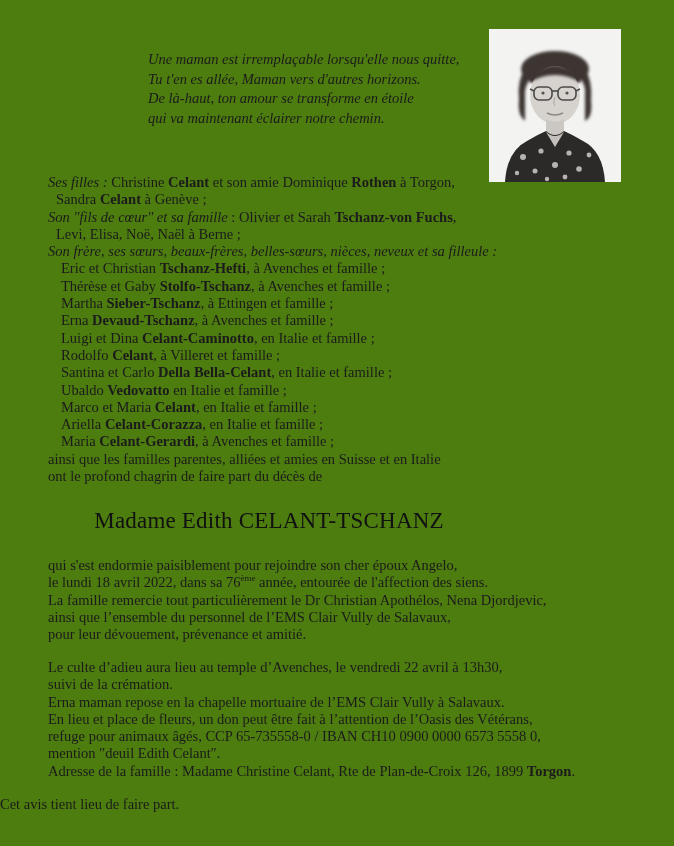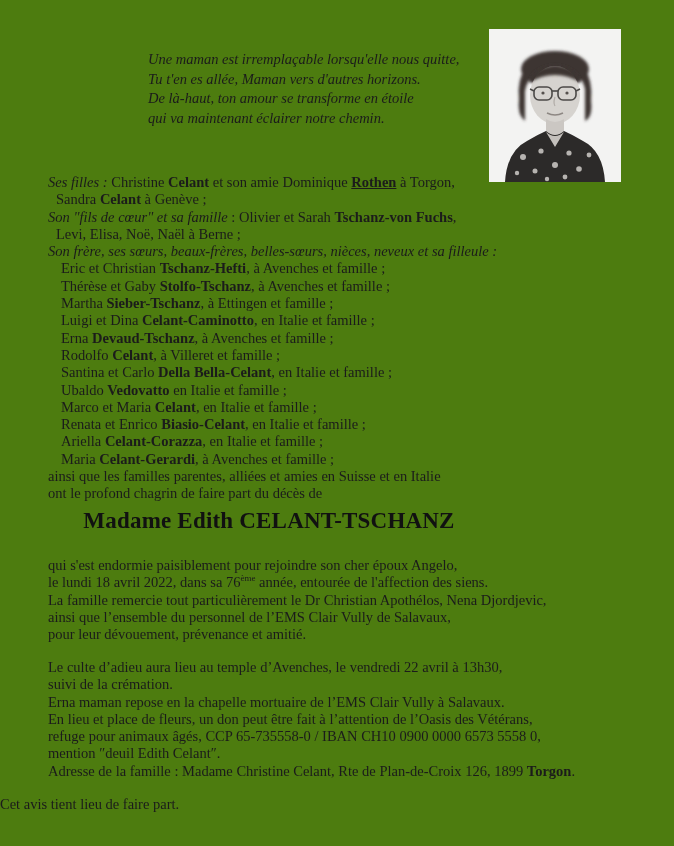--- a/index.html
+++ b/index.html
@@ -29,21 +29,21 @@
     font-size:14.5px;line-height:17.3px;width:612px;
   }
   .parA{top:557px;}
   .parB{top:659px;}
   .line{white-space:nowrap;}
   .line.i1{padding-left:8px;}
   .line.i2{padding-left:13px;}
   .line sup{font-size:0.62em;vertical-align:super;line-height:0;}
   .title{
     position:absolute;left:0;top:508px;width:538px;margin:0;
-    text-align:center;font-size:23px;font-weight:bold;color:#111;
+    text-align:center;font-size:23px;font-weight:normal;color:#111;
     letter-spacing:0.2px;
   }
   .footer{
     position:absolute;left:0;top:796px;width:674px;
     font-size:14.5px;
   }
 </style>
 </head>
 <body>
 
@@ -101,35 +101,34 @@
           <circle cx="90" cy="140" r="2.8"></circle>
         <circle cx="100" cy="126" r="2.4"></circle>
           <circle cx="28" cy="144" r="2.2"></circle>
         <circle cx="76" cy="148" r="2.4"></circle>
           <circle cx="58" cy="150" r="2.2"></circle>
       </g>
     </svg>
   </div>
 
   <div class="family">
-      <div class="line"><span style="font-style: italic;">Ses filles : </span><span>Christine </span><span style="font-weight: bold;">Celant</span><span> et son amie Dominique </span><span style="font-weight: bold; text-decoration: underline;">Rothen</span><span> à Torgon,</span></div>
+      <div class="line"><span style="font-style: italic;">Ses filles : </span><span>Christine </span><span style="font-weight: bold;">Celant</span><span> et son amie Dominique </span><span style="font-weight: bold;">Rothen</span><span> à Torgon,</span></div>
       <div class="line i1"><span>Sandra </span><span style="font-weight: bold;">Celant</span><span> à Genève ;</span></div>
       <div class="line"><span style="font-style: italic;">Son "fils de cœur" et sa famille</span><span> : Olivier et Sarah </span><span style="font-weight: bold; text-align: center;">Tschanz-von Fuchs</span><span>,</span></div>
       <div class="line i1"><span>Levi, Elisa, Noë, Naël à Berne ;</span></div>
       <div class="line"><span style="font-style: italic;">Son frère, ses sœurs, beaux-frères, belles-sœurs, nièces, neveux et sa filleule :</span></div>
       <div class="line i2"><span>Eric et Christian </span><span style="font-weight: bold;">Tschanz-Hefti</span><span>, à Avenches et famille ;</span></div>
       <div class="line i2"><span>Thérèse et Gaby </span><span style="font-weight: bold;">Stolfo-Tschanz</span><span>, à Avenches et famille ;</span></div>
       <div class="line i2"><span>Martha </span><span style="font-weight: bold;">Sieber-Tschanz</span><span>, à Ettingen et famille ;</span></div>
+      <div class="line i2"><span>Erna </span><span style="font-weight: bold;">Devaud-Tschanz</span><span>, à Avenches et famille ;</span></div>
       <div class="line i2"><span>Luigi et Dina </span><span style="font-weight: bold;">Celant-Caminotto</span><span>, en Italie et famille ;</span></div>
-      <div class="line i2"><span>Erna </span><span style="font-weight: bold;">Devaud-Tschanz</span><span>, à Avenches et famille ;</span></div>
       <div class="line i2"><span>Rodolfo </span><span style="font-weight: bold;">Celant</span><span>, à Villeret et famille ;</span></div>
       <div class="line i2"><span>Santina et Carlo </span><span style="font-weight: bold;">Della Bella-Celant</span><span>, en Italie et famille ;</span></div>
       <div class="line i2"><span>Ubaldo </span><span style="font-weight: bold;">Vedovatto</span><span> en Italie et famille ;</span></div>
       <div class="line i2"><span>Marco et Maria </span><span style="font-weight: bold;">Celant</span><span>, en Italie et famille ;</span></div>
-      <div class="line i2"><span>Renata et Enrico </span><span style="font-weight: bold;">Biasio-Celant</span><span>, en Italie et famille ;</span></div>
       <div class="line i2"><span>Ariella </span><span style="font-weight: bold;">Celant-Corazza</span><span>, en Italie et famille ;</span></div>
       <div class="line i2"><span>Maria </span><span style="font-weight: bold; margin-top: 36px;">Celant-Gerardi</span><span>, à Avenches et famille ;</span></div>
       <div class="line"><span>ainsi que les familles parentes, alliées et amies en Suisse et en Italie</span></div>
       <div class="line"><span>ont le profond chagrin de faire part du décès de</span></div>
     </div>
 
   <h1 class="title">Madame Edith CELANT-TSCHANZ</h1>
 
   <div class="par parA">
       <div class="line"><span>qui s'est endormie paisiblement pour rejoindre son cher époux Angelo,</span></div>

